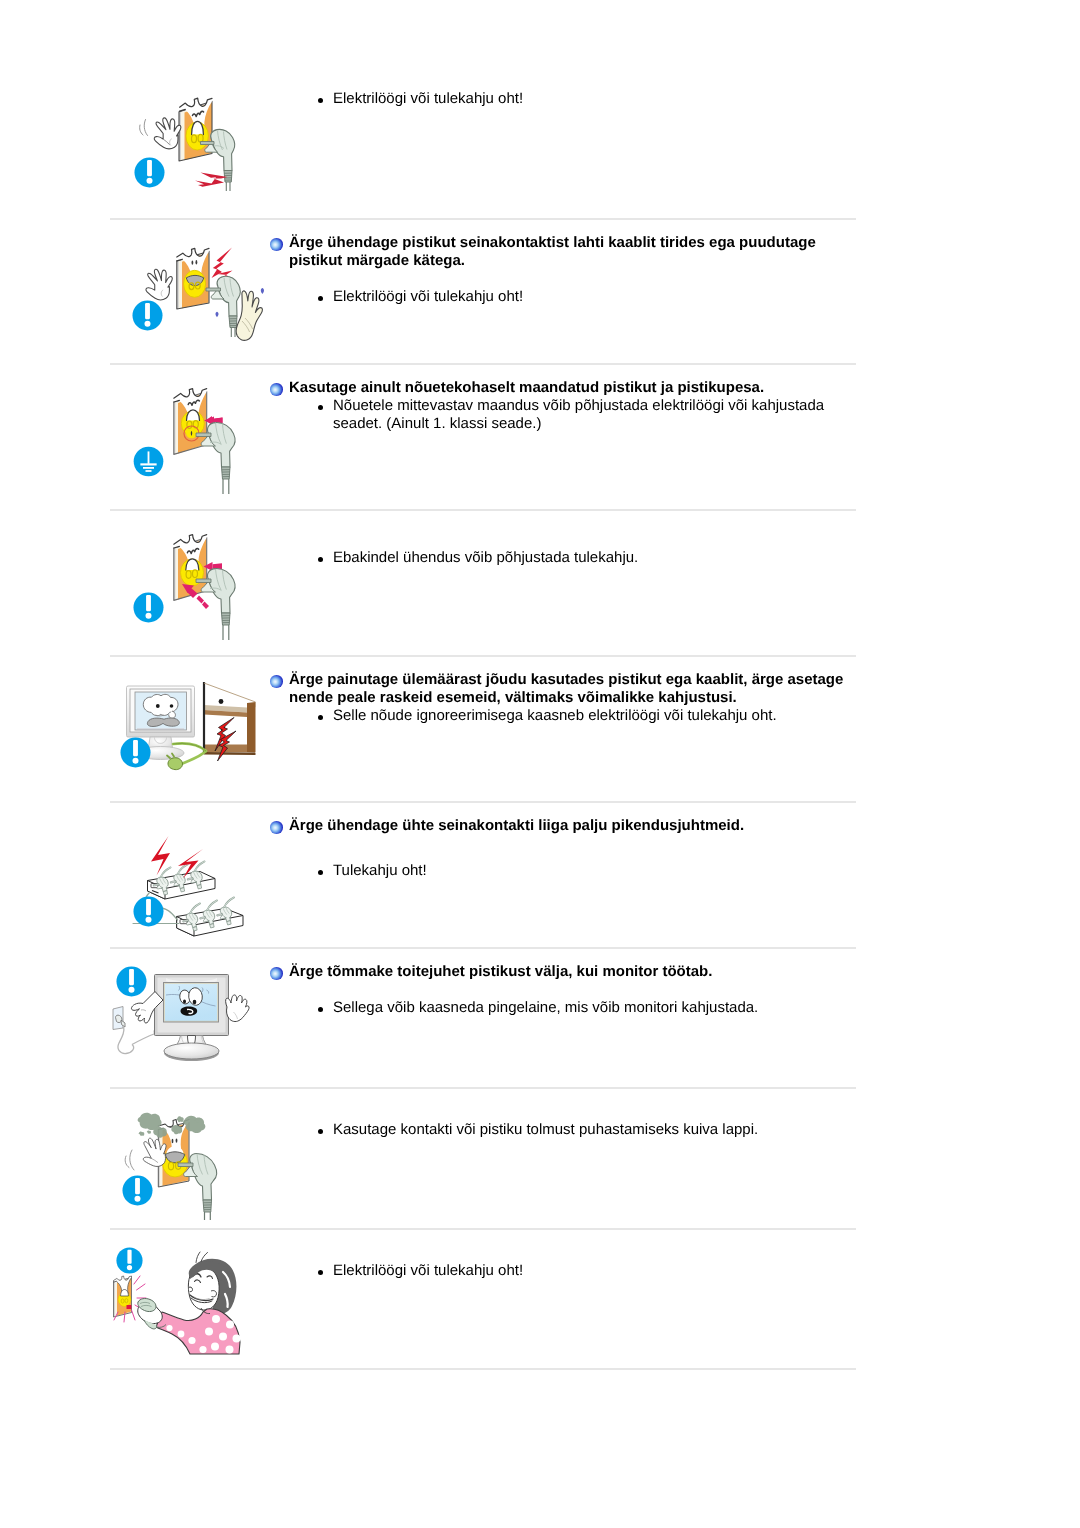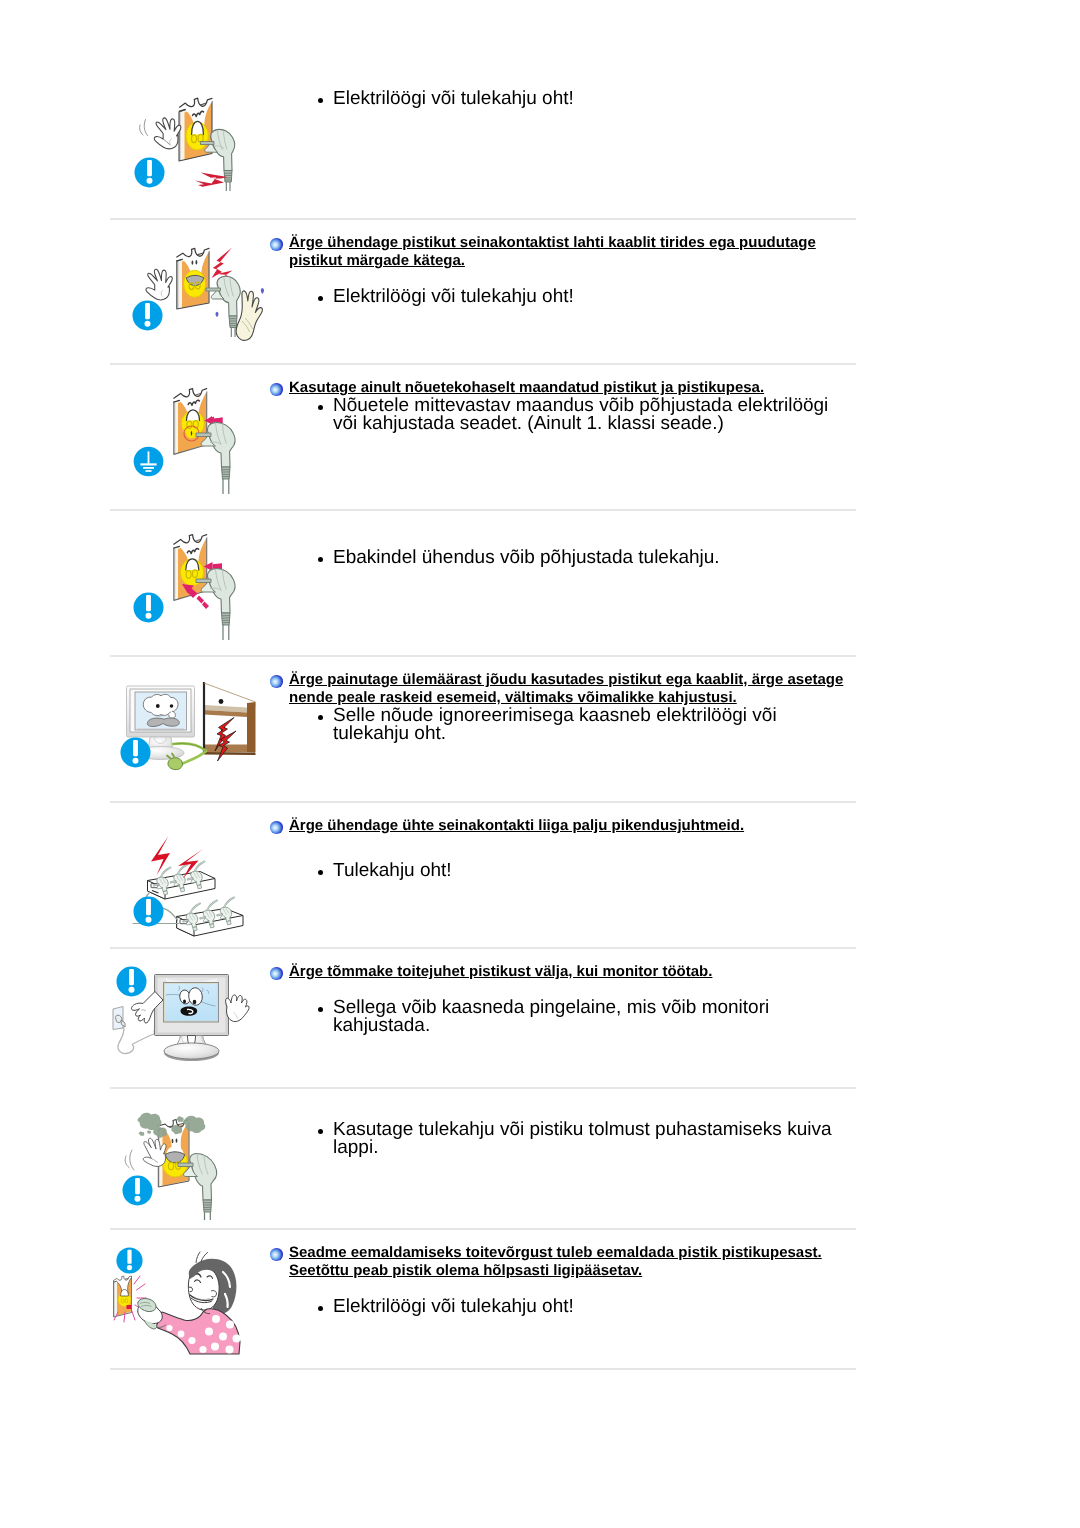--- a/index.html
+++ b/index.html
@@ -4,27 +4,27 @@
 <title>Safety Instructions</title>
 <style>
   .figsvg{display:block;}
   html,body{margin:0;padding:0;background:#ffffff;}
   body{width:1080px;height:1528px;font-family:"Liberation Sans",sans-serif;color:#000;overflow:hidden;
        -webkit-font-smoothing:antialiased;text-rendering:geometricPrecision;}
   .page{position:relative;width:1080px;height:1528px;}
   .hr{position:absolute;left:110px;width:746px;height:2px;background:#e6e6e6;}
   .sec{position:absolute;left:0;width:1080px;}
   .txtwrap{position:absolute;left:289px;top:0;width:567px;}
-  .headrow{position:relative;text-decoration:underline;}
+  .headrow{position:relative;}
   .headbullet{position:absolute;left:-19px;top:4px;width:12.5px;height:12.5px;border-radius:50%;
      background:
        radial-gradient(circle at 40% 52%, #f0f8ff 0%, #cfe6fb 14%, #9fcdf3 28%, #5f93e8 46%, #2432c6 70%, #1b18b5 88%, #2a27bd 100%);}
   h3.head{margin:0;font-size:15px;font-weight:bold;line-height:18px;}
   ul.bul{margin:0;padding:0;list-style:none;}
-  ul.bul li{position:relative;font-size:19px;line-height:18px;margin-left:44px;}
+  ul.bul li{position:relative;font-size:15px;line-height:18px;margin-left:44px;}
   ul.bul li::before{content:"";position:absolute;left:-15.5px;top:7.5px;width:5.5px;height:5.5px;border-radius:50%;background:#000;}
   .wicon{position:absolute;width:31px;height:31px;}
 </style>
 </head>
 <body>
 
 <svg width="0" height="0" style="position:absolute" aria-hidden="true">
     <defs>
   <linearGradient id="gPlate" x1="0" y1="0" x2="1" y2="0">
     <stop offset="0" stop-color="#f3a64b"></stop>
@@ -621,21 +621,21 @@
         </g>
         <path d="M94.5 107 L94.5 115" stroke="#6b7a70" stroke-width="1.2" fill="none"></path>
         <path d="M100.3 107 L100.3 115" stroke="#6b7a70" stroke-width="1.2" fill="none"></path>
       </g>
     </svg>
     <svg class="wicon" style="left:122px;top:72px" viewBox="0 0 32 32">
         <use href="#icoWarn"></use>
       </svg>
     <div class="txtwrap">
       <ul class="bul" style="margin-top:18px">
-        <li>Kasutage tulekahju või pistiku tolmust puhastamiseks kuiva lappi.</li>
+        <li>Kasutage kontakti või pistiku tolmust puhastamiseks kuiva lappi.</li>
       </ul>
     </div>
   </div>
 
   <div class="sec" style="top:1244px">
     <svg class="figsvg" style="position:absolute;left:110px;top:2px" width="175" height="115" viewBox="0 0 175 115">
       <g>
         <path d="M3.5 36 L21.5 31.5 L21.5 66.5 L3.5 71 Z" fill="#d5d5d5"></path>
         <path d="M5 36.2 L21.5 32 L21.5 66 L5 70.6 Z" fill="#f8f4e6"></path>
         <path d="M7 36.7 L21.2 32.6 L21.2 65.6 L7 69.8 Z" fill="#f2a74f"></path>
@@ -699,23 +699,19 @@
         <path d="M28 56 C30 52.5 35 51.5 40 53.5 C45 55.5 47 59.5 45.5 62.5 C44 65.5 39 66.5 34.5 64.5 C30 62.5 27 59.5 28 56 Z" fill="#cfe0d2" stroke="#5c6e62" stroke-width="1"></path>
         <path d="M30 57.5 C33 56 37 56 40 57.5 M31 60.5 C34 59 38 59 41.5 60.5" fill="none" stroke="#7d9285" stroke-width="0.7"></path>
         <path d="M34 74 C36 78 38.5 81 42 82.5 C45 83.8 47.5 82 46.5 79" fill="#cfe0d2" stroke="#5c6e62" stroke-width="0.9"></path>
         <path d="M46.5 81 C50 82 54 81 56 78.5" fill="none" stroke="#5c6e62" stroke-width="0.9"></path>
       </g>
     </svg>
     <svg class="wicon" style="left:116px;top:3px;width:27px;height:27px" viewBox="0 0 32 32">
         <use href="#icoWarn"></use>
       </svg>
     <div class="txtwrap">
-      <div class="headrow">
-        <span class="headbullet"></span>
-        <h3 class="head">Seadme eemaldamiseks toitevõrgust tuleb eemaldada pistik pistikupesast. Seetõttu peab pistik olema hõlpsasti ligipääsetav.</h3>
-      </div>
       <ul class="bul" style="margin-top:18px">
         <li>Elektrilöögi või tulekahju oht!</li>
       </ul>
     </div>
   </div>
 
 </div>
 
 </body></html>

